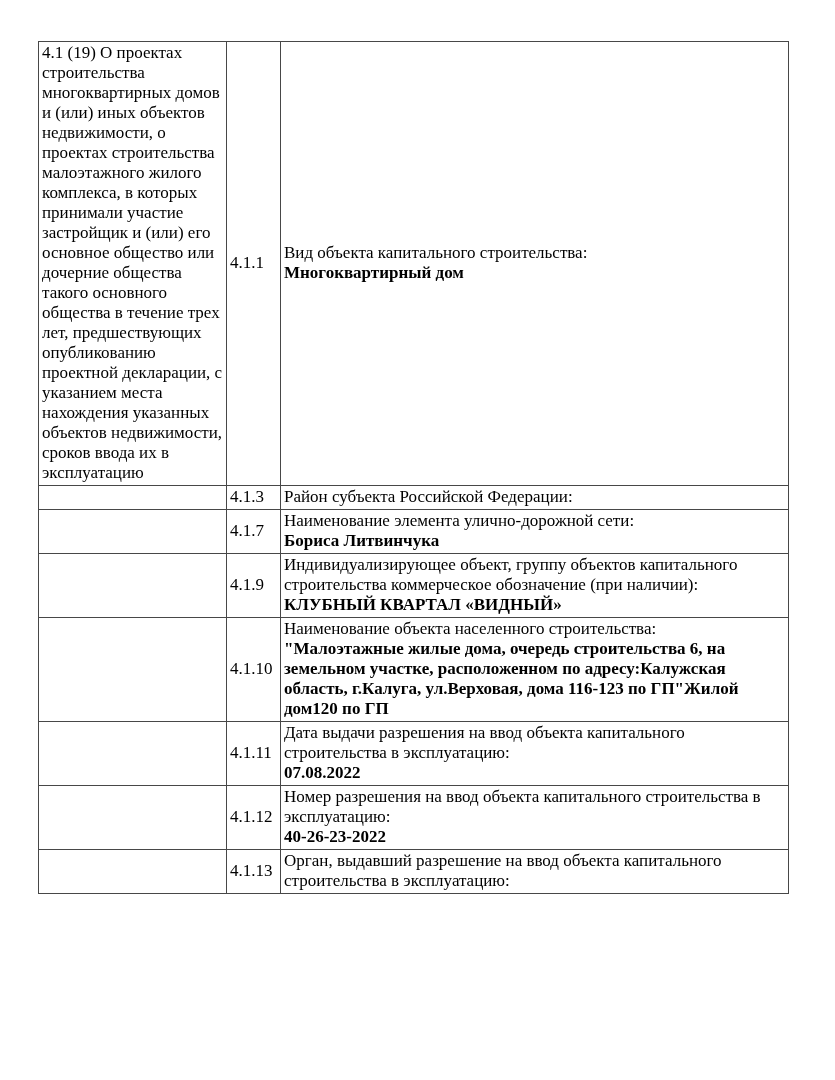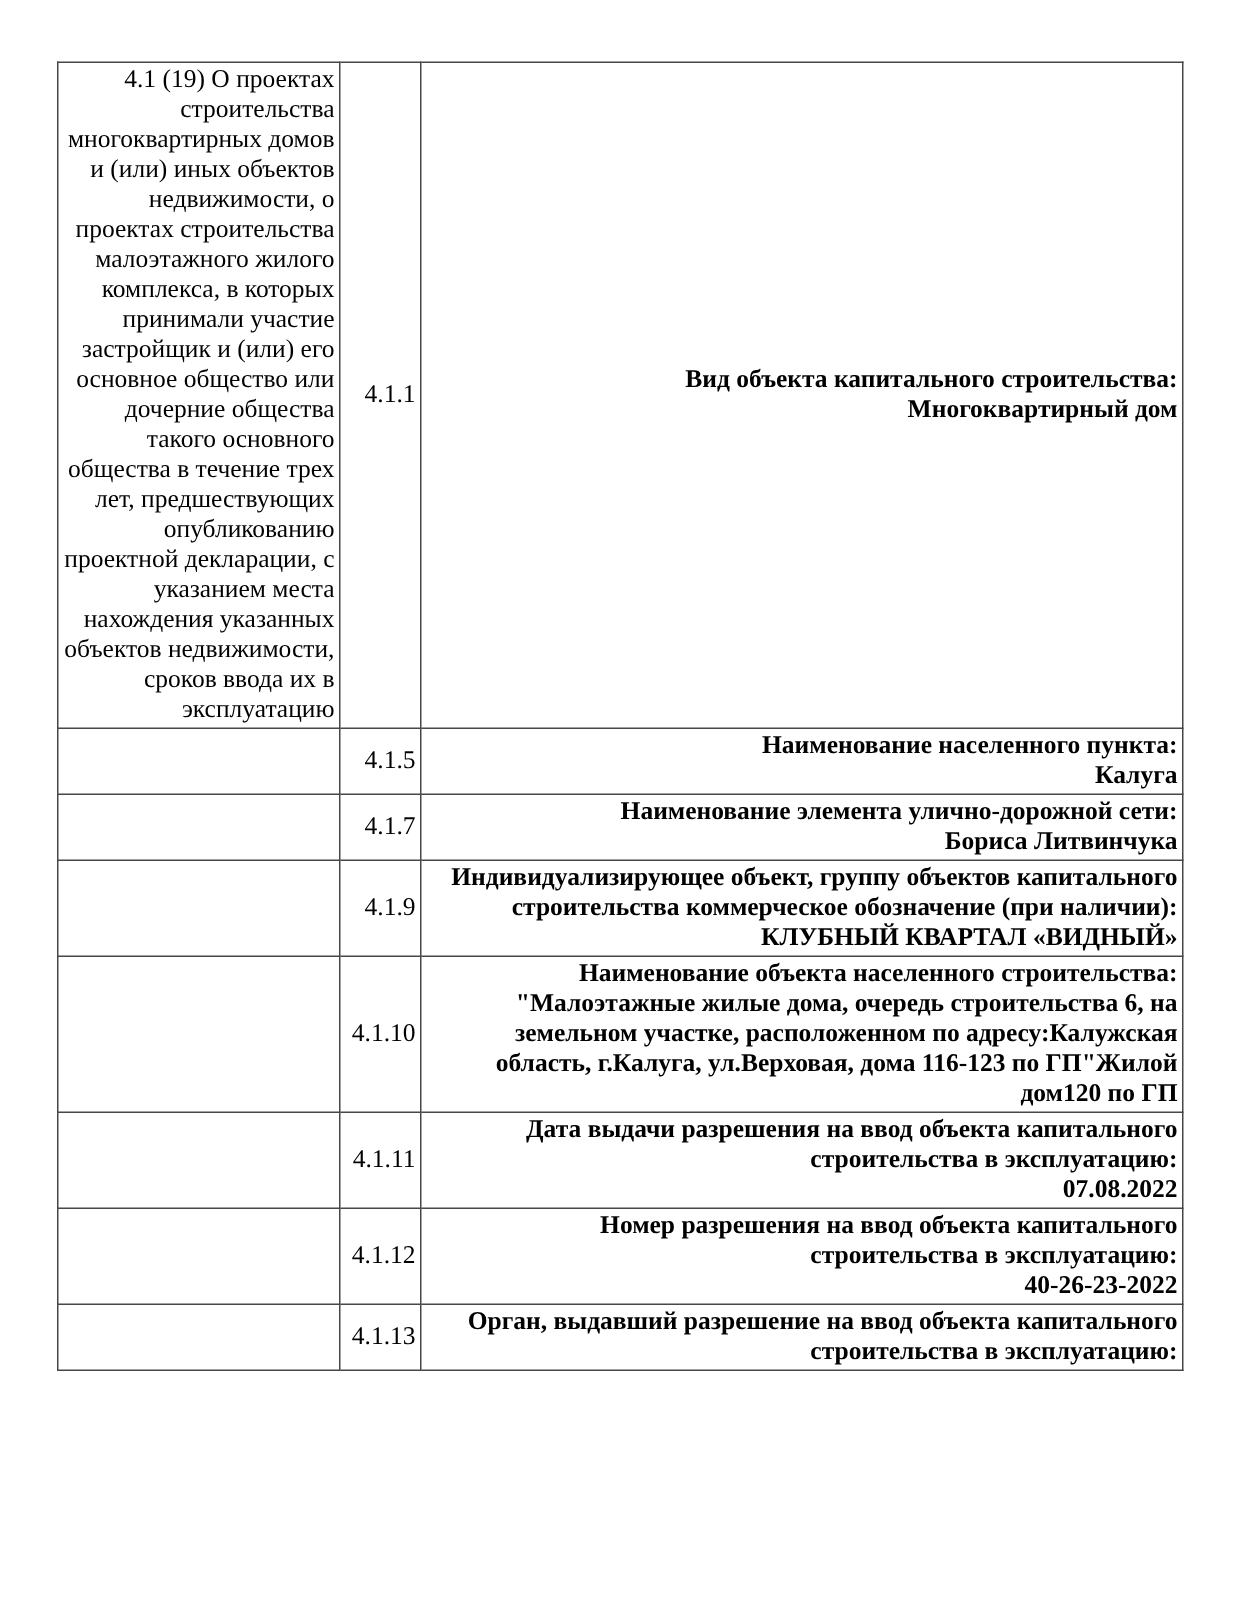--- a/index.html
+++ b/index.html
@@ -24,35 +24,34 @@
     border-collapse: collapse;
     table-layout: fixed;
   }
   table.decl td {
     border: 1px solid #474747;
     padding: 1px 3px 2px 3px;
     font-size: 17px;
     line-height: 20px;
     vertical-align: middle;
     word-wrap: break-word;
-    text-align: right;
   }
   td.desc-cell {
     vertical-align: top;
     font-size: 16px;
     line-height: 18.5px;
     padding: 2px 3px;
   }
   td.num-cell {
     text-align: left;
     white-space: nowrap;
     overflow: hidden;
   }
   .field-label {
-    font-weight: bold;
+    font-weight: normal;
   }
   .field-value {
     font-weight: bold;
   }
   .field-value .value-prefix {
     font-weight: normal;
   }
 </style>
 </head>
 <body>
@@ -70,24 +69,24 @@
           <div>4.1 (19) О проектах строительства многоквартирных домов и (или) иных объектов недвижимости, о проектах строительства малоэтажного жилого комплекса, в которых принимали участие застройщик и (или) его основное общество или дочерние общества такого основного общества в течение трех лет, предшествующих опубликованию проектной декларации, с указанием места нахождения указанных объектов недвижимости, сроков ввода их в эксплуатацию</div>
         </td>
         <td class="num-cell">4.1.1</td>
         <td>
           <div class="field-label">Вид объекта капитального строительства:</div>
           <div class="field-value"><span class="value-prefix"></span><span>Многоквартирный дом</span></div>
         </td>
       </tr>
       <tr>
         <td class="desc-cell"></td>
-        <td class="num-cell">4.1.5</td>
+        <td class="num-cell">4.1.3</td>
         <td>
-          <div class="field-label">Наименование населенного пункта:</div>
-          <div class="field-value"><span class="value-prefix"></span><span>Калуга</span></div>
+          <div class="field-label">Район субъекта Российской Федерации:</div>
+          <div class="field-value"><span class="value-prefix"></span><span></span></div>
         </td>
       </tr>
       <tr>
         <td class="desc-cell"></td>
         <td class="num-cell">4.1.7</td>
         <td>
           <div class="field-label">Наименование элемента улично-дорожной сети:</div>
           <div class="field-value"><span class="value-prefix"></span><span>Бориса Литвинчука</span></div>
         </td>
       </tr>

